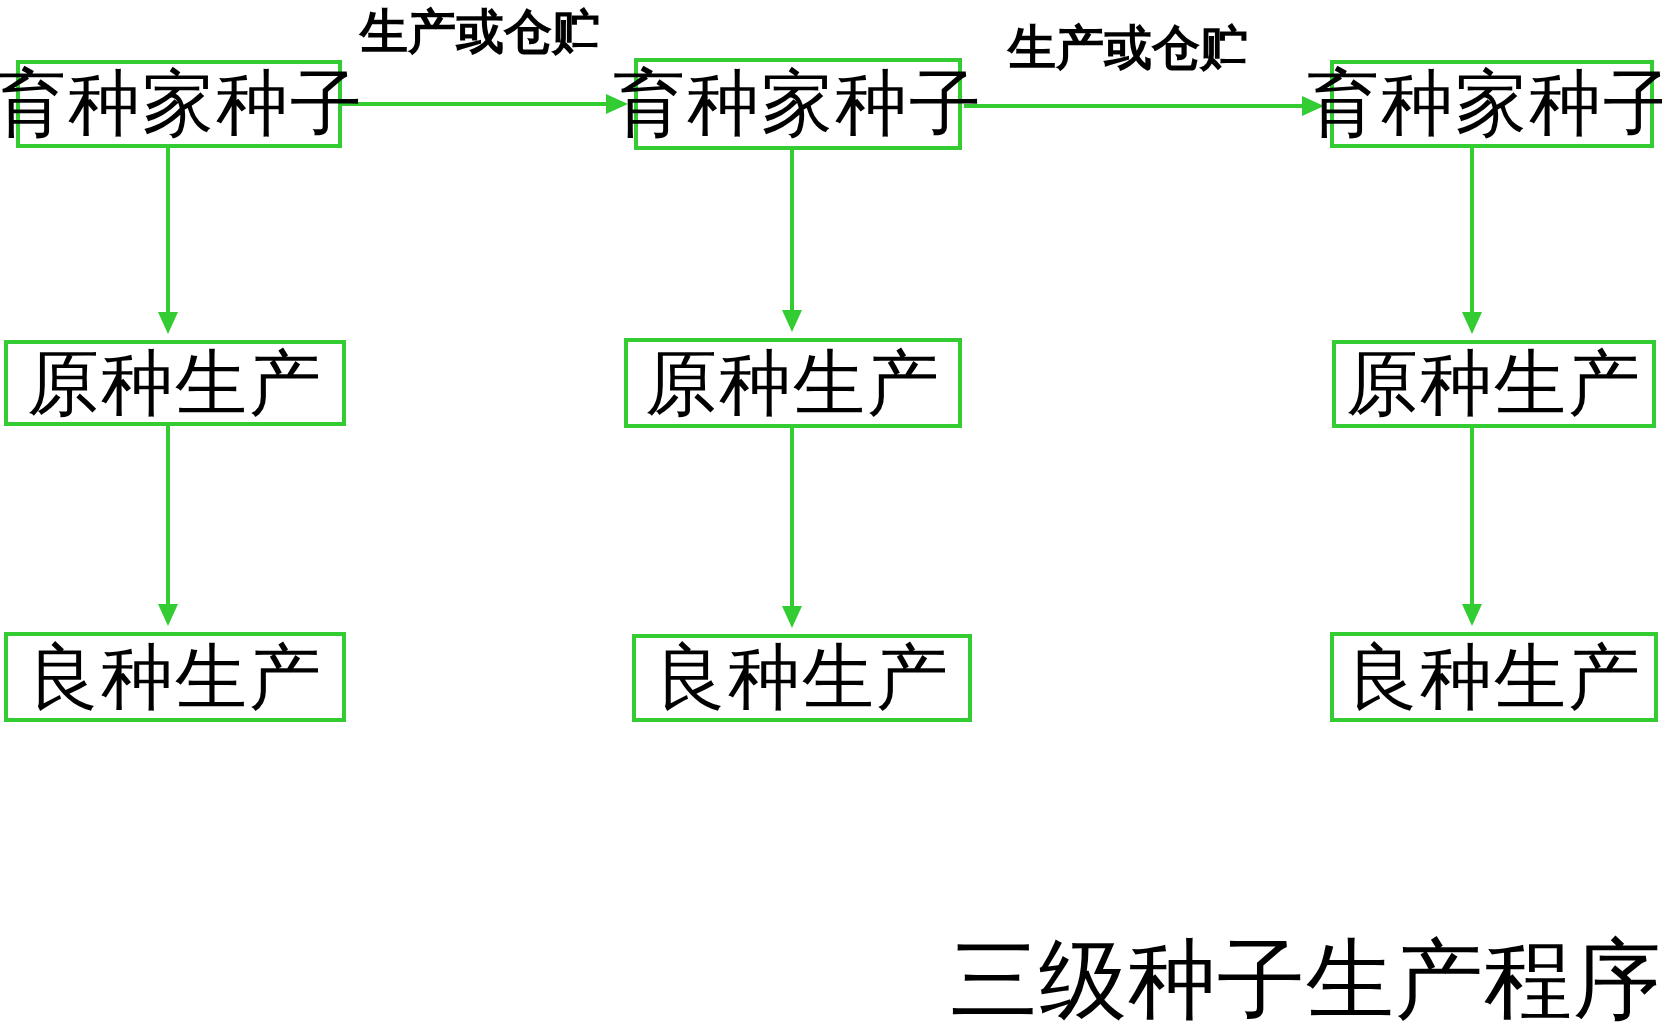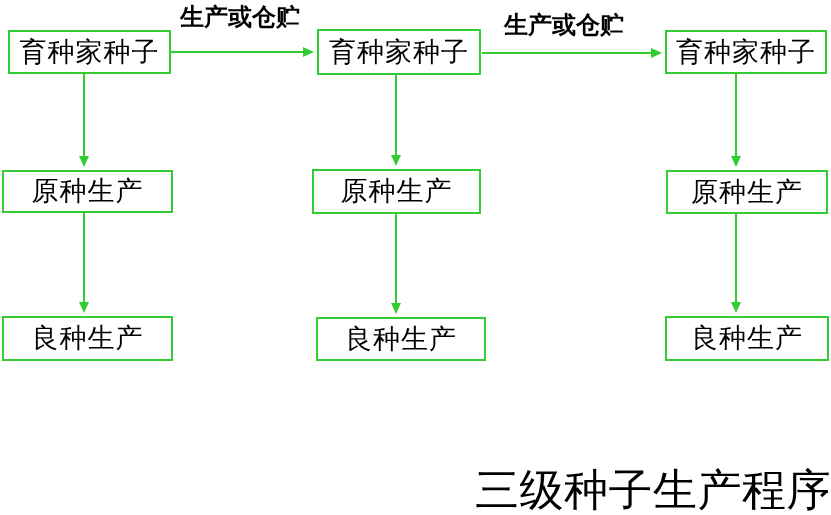--- a/index.html
+++ b/index.html
@@ -16,21 +16,21 @@
     color:var(--text);
     overflow:hidden;
   }
   .arrows{position:absolute;left:0;top:0;width:831px;height:515px;}
   .node{
     position:absolute;
     box-sizing:border-box;
     border:2.5px solid var(--green);
     background:var(--bg);
     display:flex;align-items:center;justify-content:center;
-    font-size:27px;
+    font-size:36px;
     line-height:1;
     white-space:nowrap;
     letter-spacing:1px;
   }
   .arrow-label{
     position:absolute;
     font-family:Liberation Serif, serif;
     font-weight:700;
     font-size:24px;
     line-height:1;

